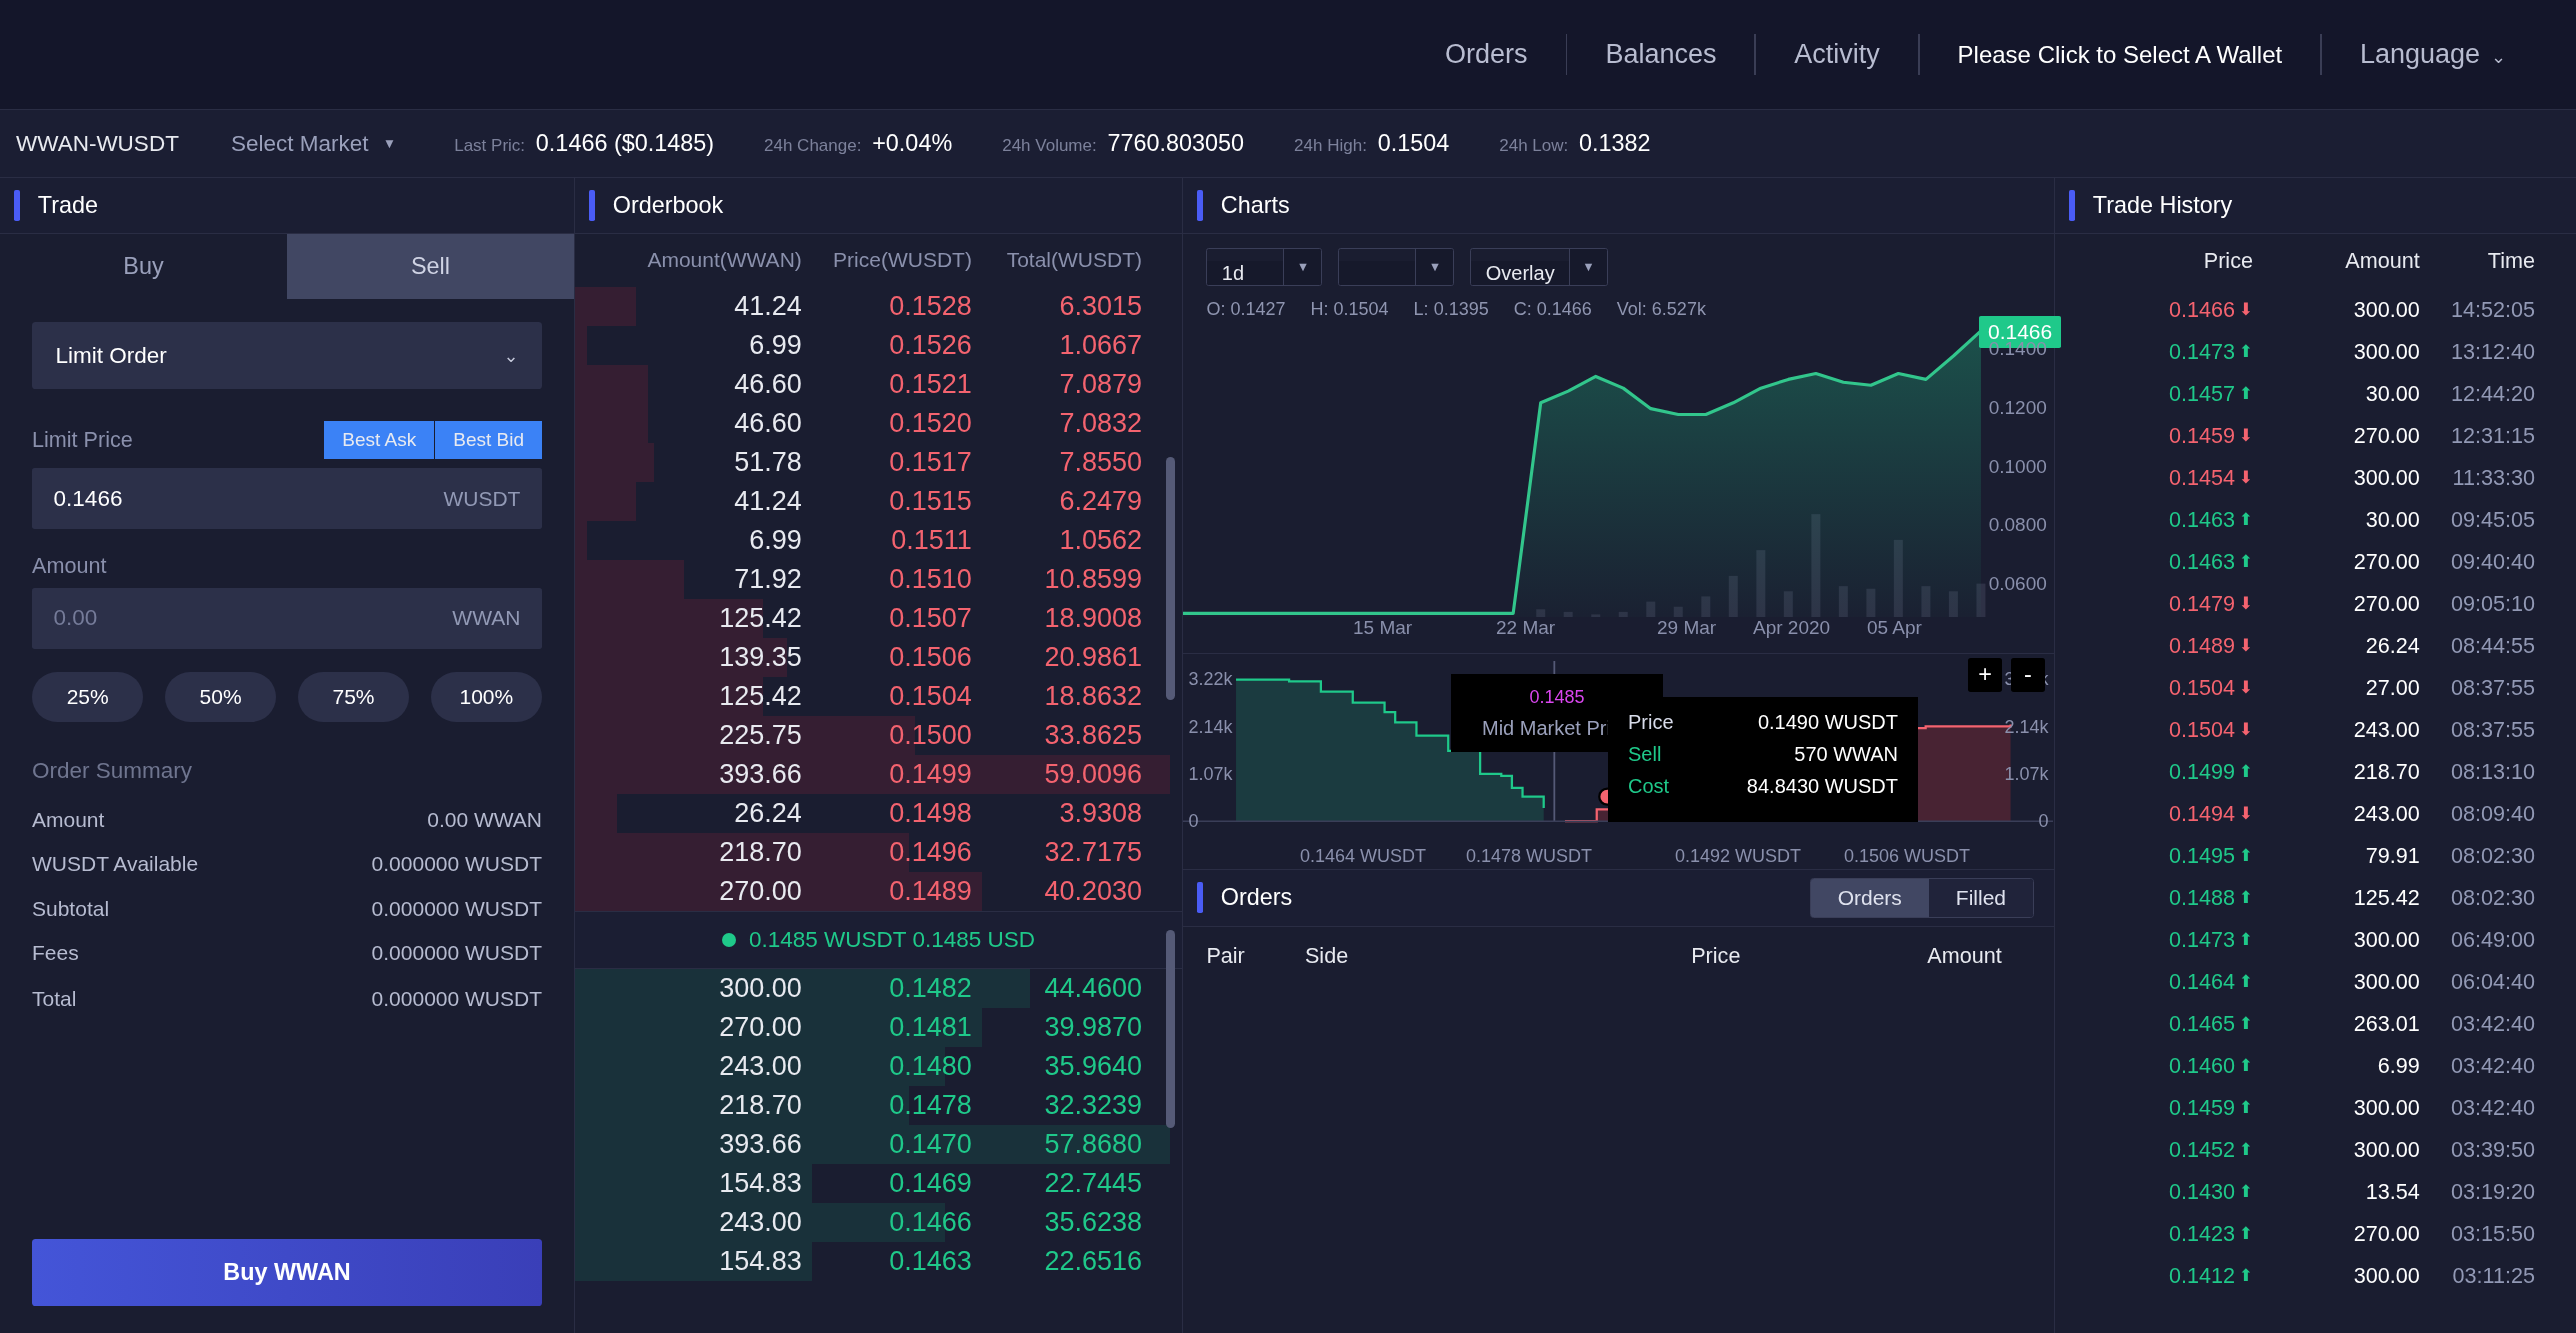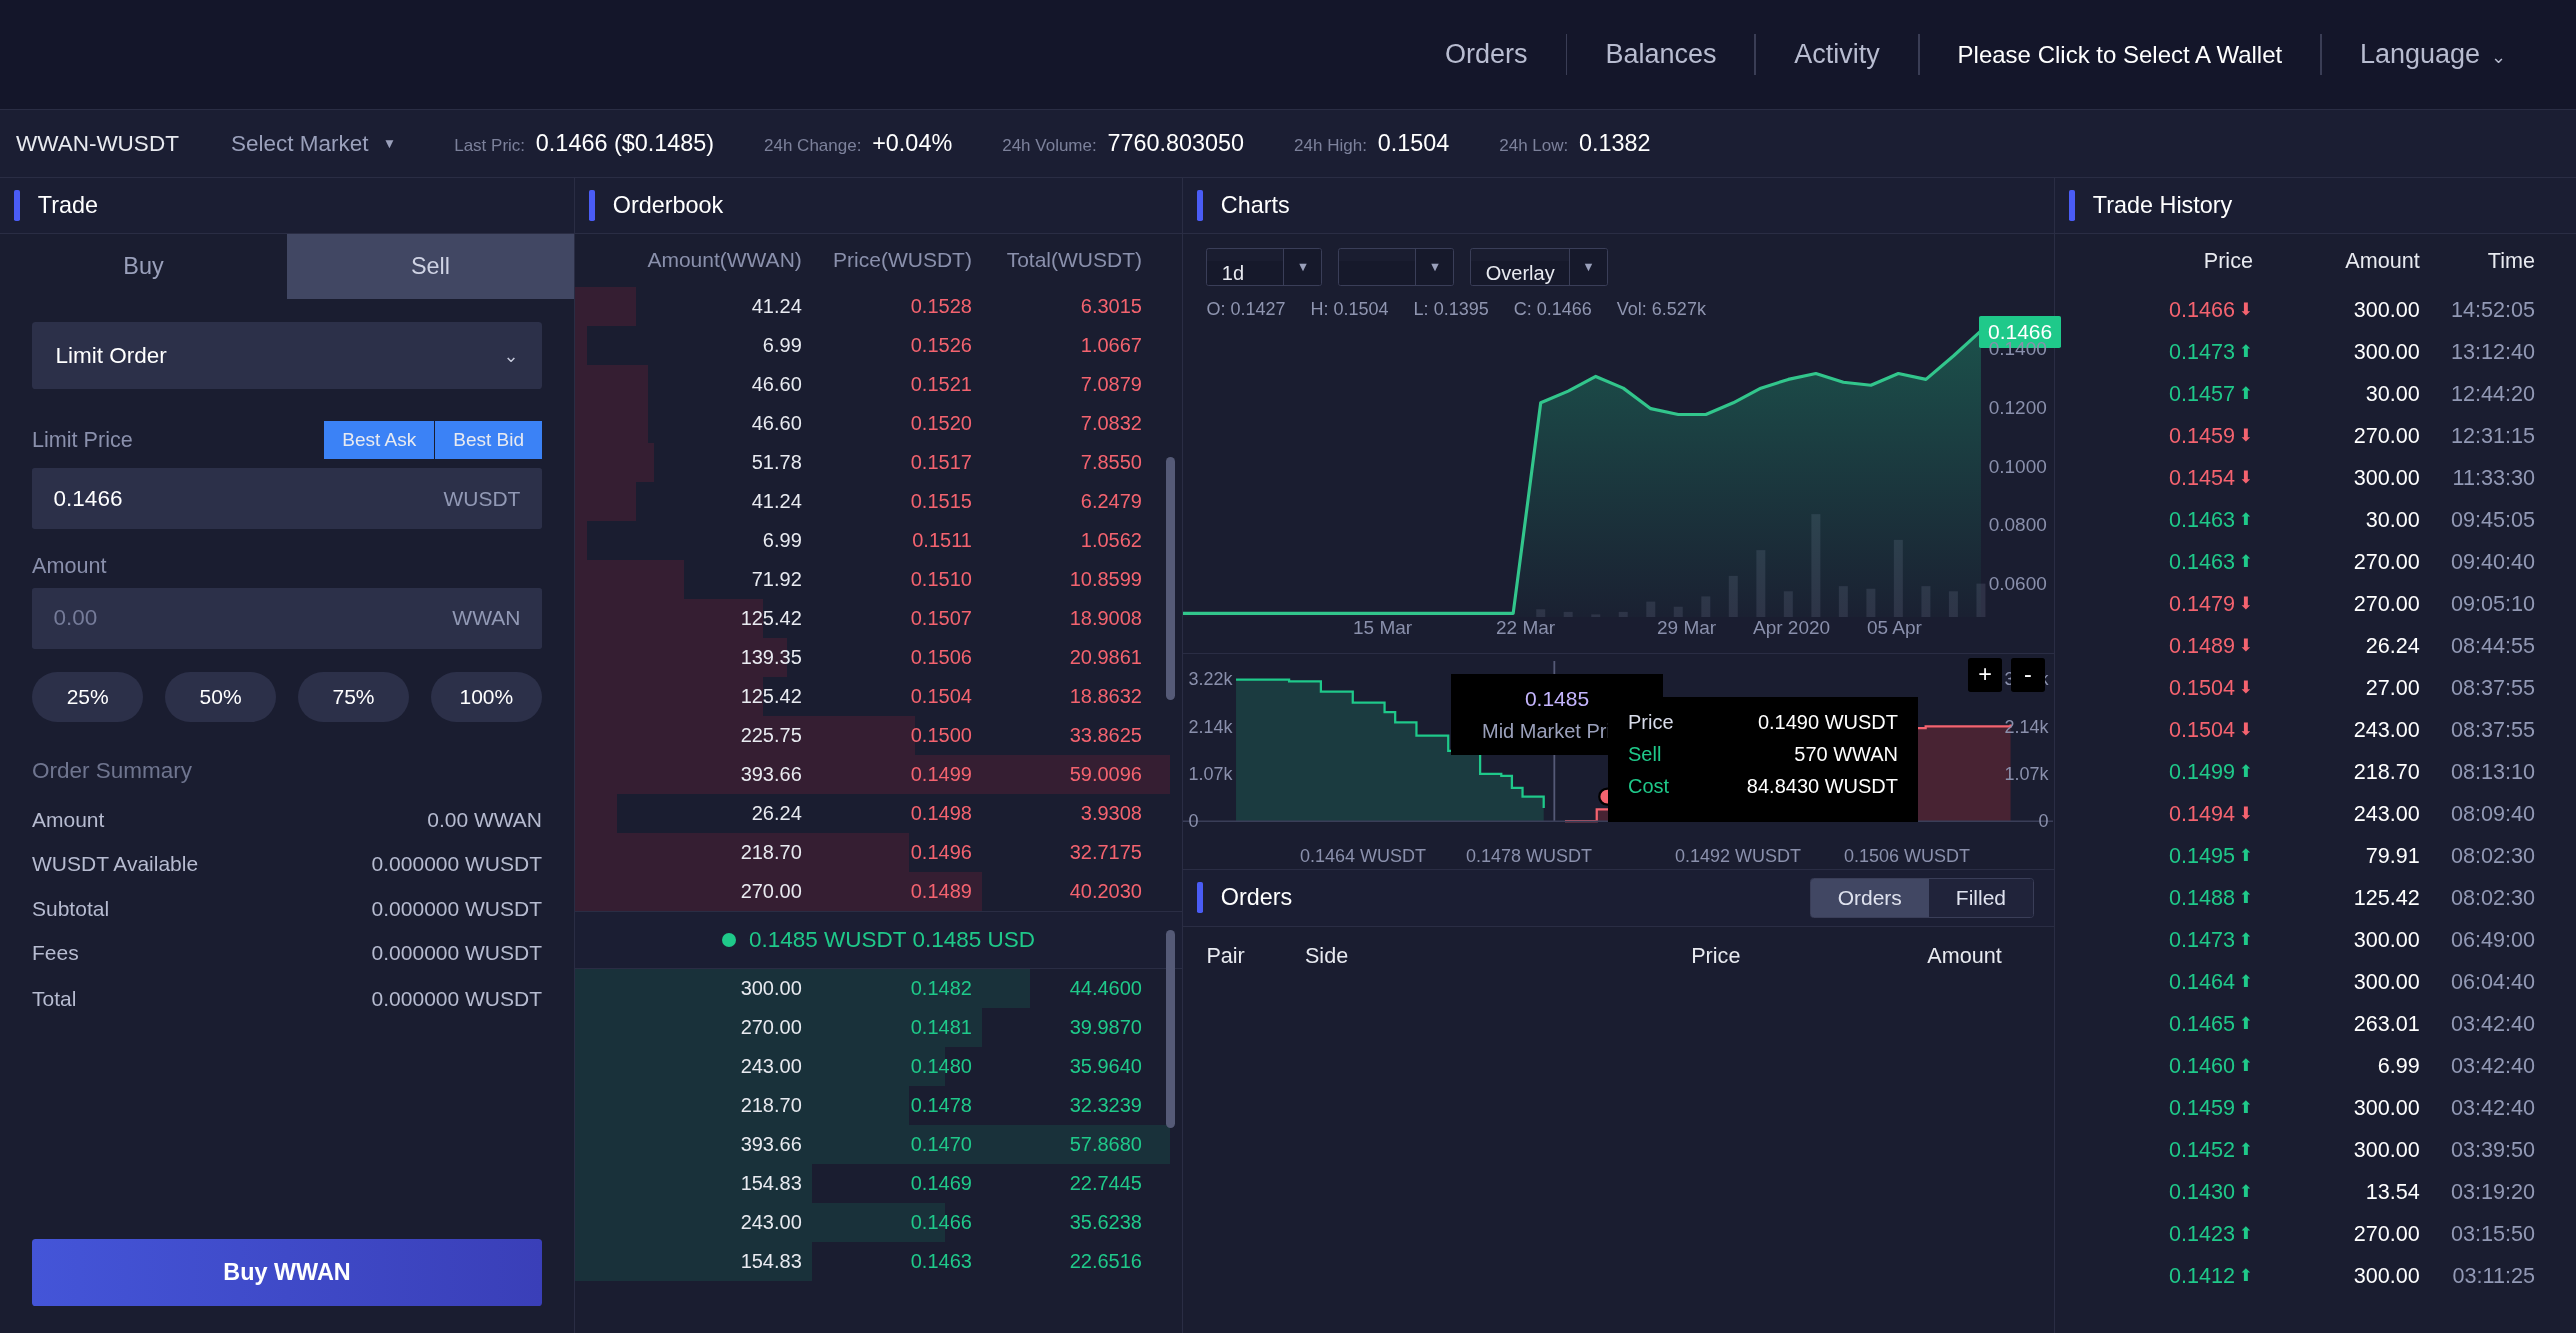--- a/index.html
+++ b/index.html
@@ -94,21 +94,21 @@
     display: flex; align-items: center; justify-content: center;
     color: #ffffff; font-size: 23.4px; font-weight: bold;
   }
 
   
   .ob-head { display: flex; padding: 14.4px 40px 14.4px 0; font-size: 21px; color: #8a90ac; flex-shrink: 0; }
   .ob-c1 { width: 40%; text-align: right; }
   .ob-c2 { width: 30%; text-align: right; }
   .ob-c3 { width: 30%; text-align: right; }
   .ob-rows { position: relative; }
-  .ob-row { display: flex; padding: 1.8px 40px 1.8px 0; font-size: 20px; position: relative; height: 39px; align-items: center; }
+  .ob-row { display: flex; padding: 1.8px 40px 1.8px 0; font-size: 27px; position: relative; height: 39px; align-items: center; }
   .ob-depth { position: absolute; left: 0; top: 0; bottom: 0; z-index: 0; }
   .ob-row > span { position: relative; z-index: 1; }
   .ask .ob-c2, .ask .ob-c3 { color: #f4636f; }
   .bid .ob-c2, .bid .ob-c3 { color: #1fc98a; }
   .ob-amt { color: #e8eaf0; }
   .ob-spread {
     height: 58px; display: flex; align-items: center; justify-content: center;
     border-top: 1.8px solid #2a2d44; border-bottom: 1.8px solid #2a2d44;
     font-size: 22.5px; color: #1fc98a; background: #1b1e33; flex-shrink: 0;
   }
@@ -123,21 +123,21 @@
               font-size: 12.6px; color: #9aa0bb; background: #16192b; border-left: 0.9px solid #3a3e58; }
   .ohlc { font-size: 18px; color: #8f95b0; padding: 5.4px 0 0 23.4px; flex-shrink: 0; }
   .ohlc span { margin-right: 20px; }
   .price-chart { position: relative; height: 297px; flex-shrink: 0; }
   .xaxis { display: flex; font-size: 19px; color: #8a90ac; padding-left: 0; height: 36px; position: relative; flex-shrink: 0; }
   .xaxis span { position: absolute; }
   .depth-wrap { position: relative; border-top: 1.8px solid #2a2d44; height: 216px; flex-shrink: 0; }
   .zoom-btn { position: absolute; width: 34px; height: 34px; background: #000; color: #fff;
               display: flex; align-items: center; justify-content: center; font-size: 23.4px; border-radius: 2.7px; z-index: 5; }
   .mid-box { position: absolute; background: #000; padding: 12.6px 31px; text-align: center; z-index: 4; }
-  .mid-p { font-size: 21px; color: #c4b5fd; margin-bottom: 9px; }
+  .mid-p { font-size: 18px; color: #d946ef; margin-bottom: 9px; }
   .mid-l { font-size: 20px; color: #9aa0bb; }
   .tip-box { position: absolute; background: #000; padding: 14.4px 20px; z-index: 6; }
   .tip-row { display: flex; justify-content: space-between; font-size: 20px; margin-bottom: 9px; min-width: 270px; }
   .tip-k { margin-right: 36px; }
   .tip-k.g { color: #1fc98a; }
   .tip-k.w { color: #d8dcea; }
   .tip-v { color: #ffffff; }
 
   
   .ord-head { height: 58px; display: flex; align-items: center; padding-left: 14.4px;

